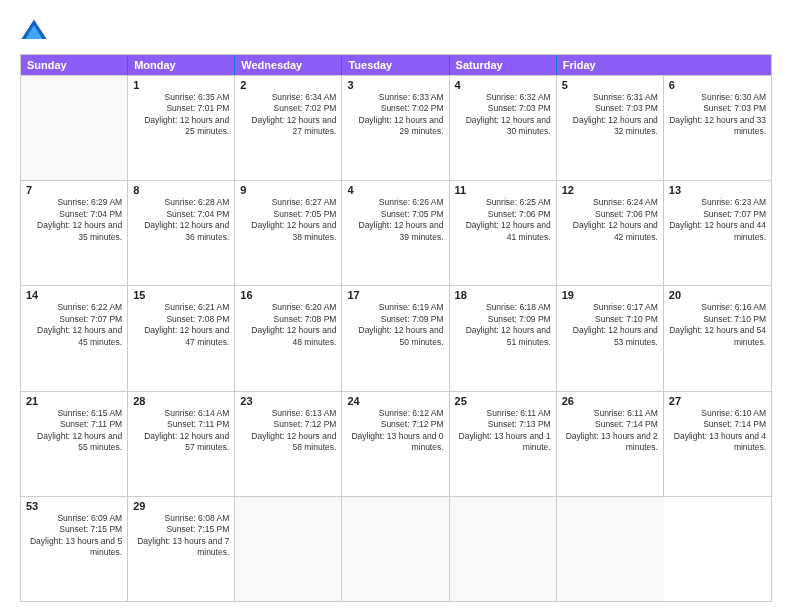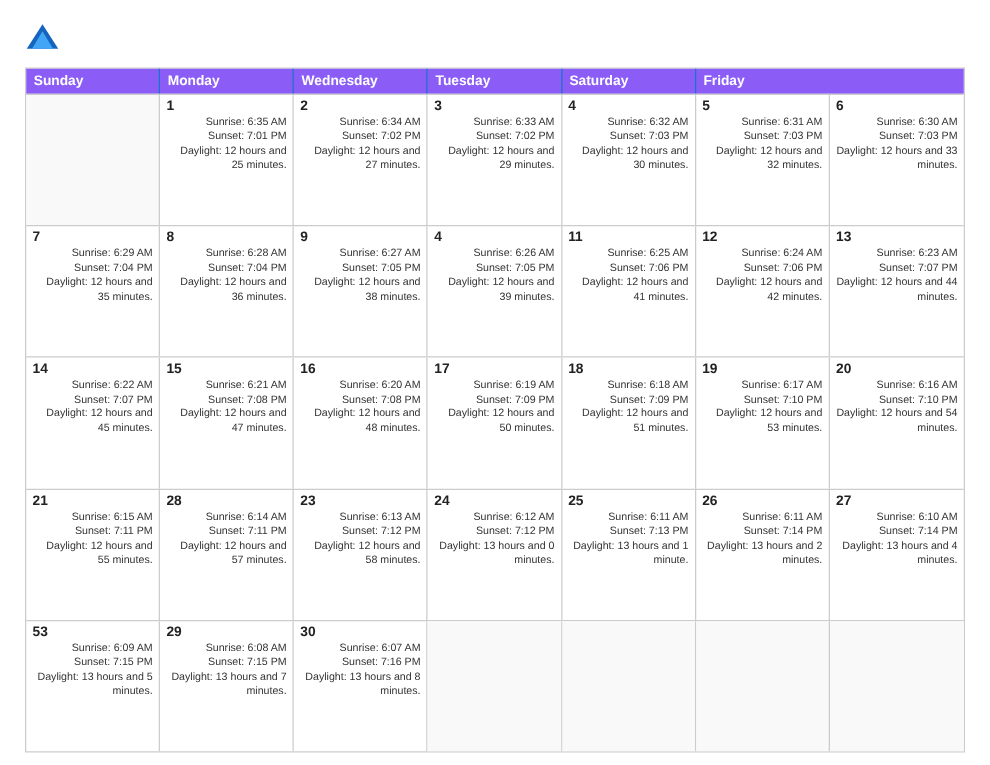--- a/index.html
+++ b/index.html
@@ -264,24 +264,20 @@
         </div>
         <div class="cal-row">
           <div class="cal-cell">
             <div class="day-num">53</div>
             <div class="day-info">Sunrise: 6:09 AM<br>Sunset: 7:15 PM<br>Daylight: 13 hours and 5 minutes.</div>
           </div>
           <div class="cal-cell">
             <div class="day-num">29</div>
             <div class="day-info">Sunrise: 6:08 AM<br>Sunset: 7:15 PM<br>Daylight: 13 hours and 7 minutes.</div>
           </div>
-          <div class="cal-cell">
-            <div class="day-num">30</div>
-            <div class="day-info">Sunrise: 6:07 AM<br>Sunset: 7:16 PM<br>Daylight: 13 hours and 8 minutes.</div>
-          </div>
           <div class="cal-cell empty"></div>
           <div class="cal-cell empty"></div>
           <div class="cal-cell empty"></div>
           <div class="cal-cell empty"></div>
         </div>
       </div>
   </div>
 </div>
 
 </body></html>

